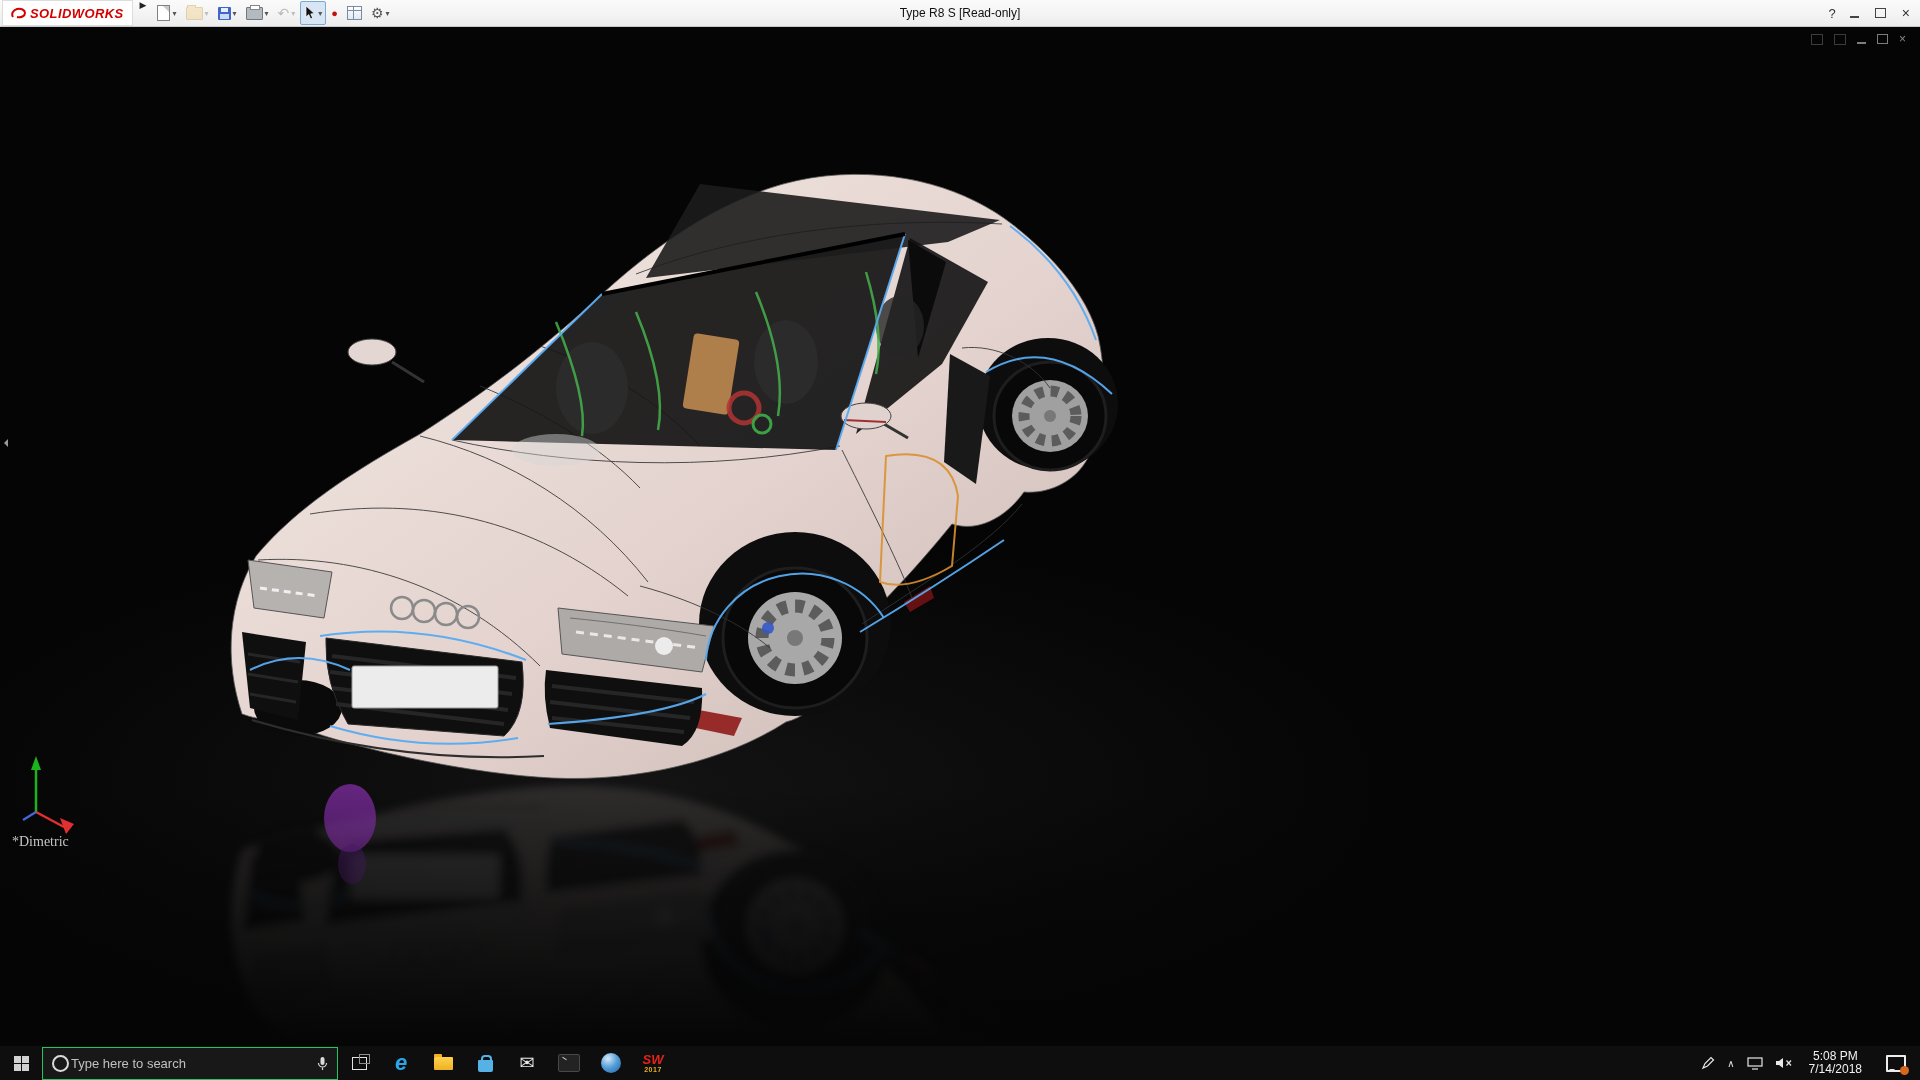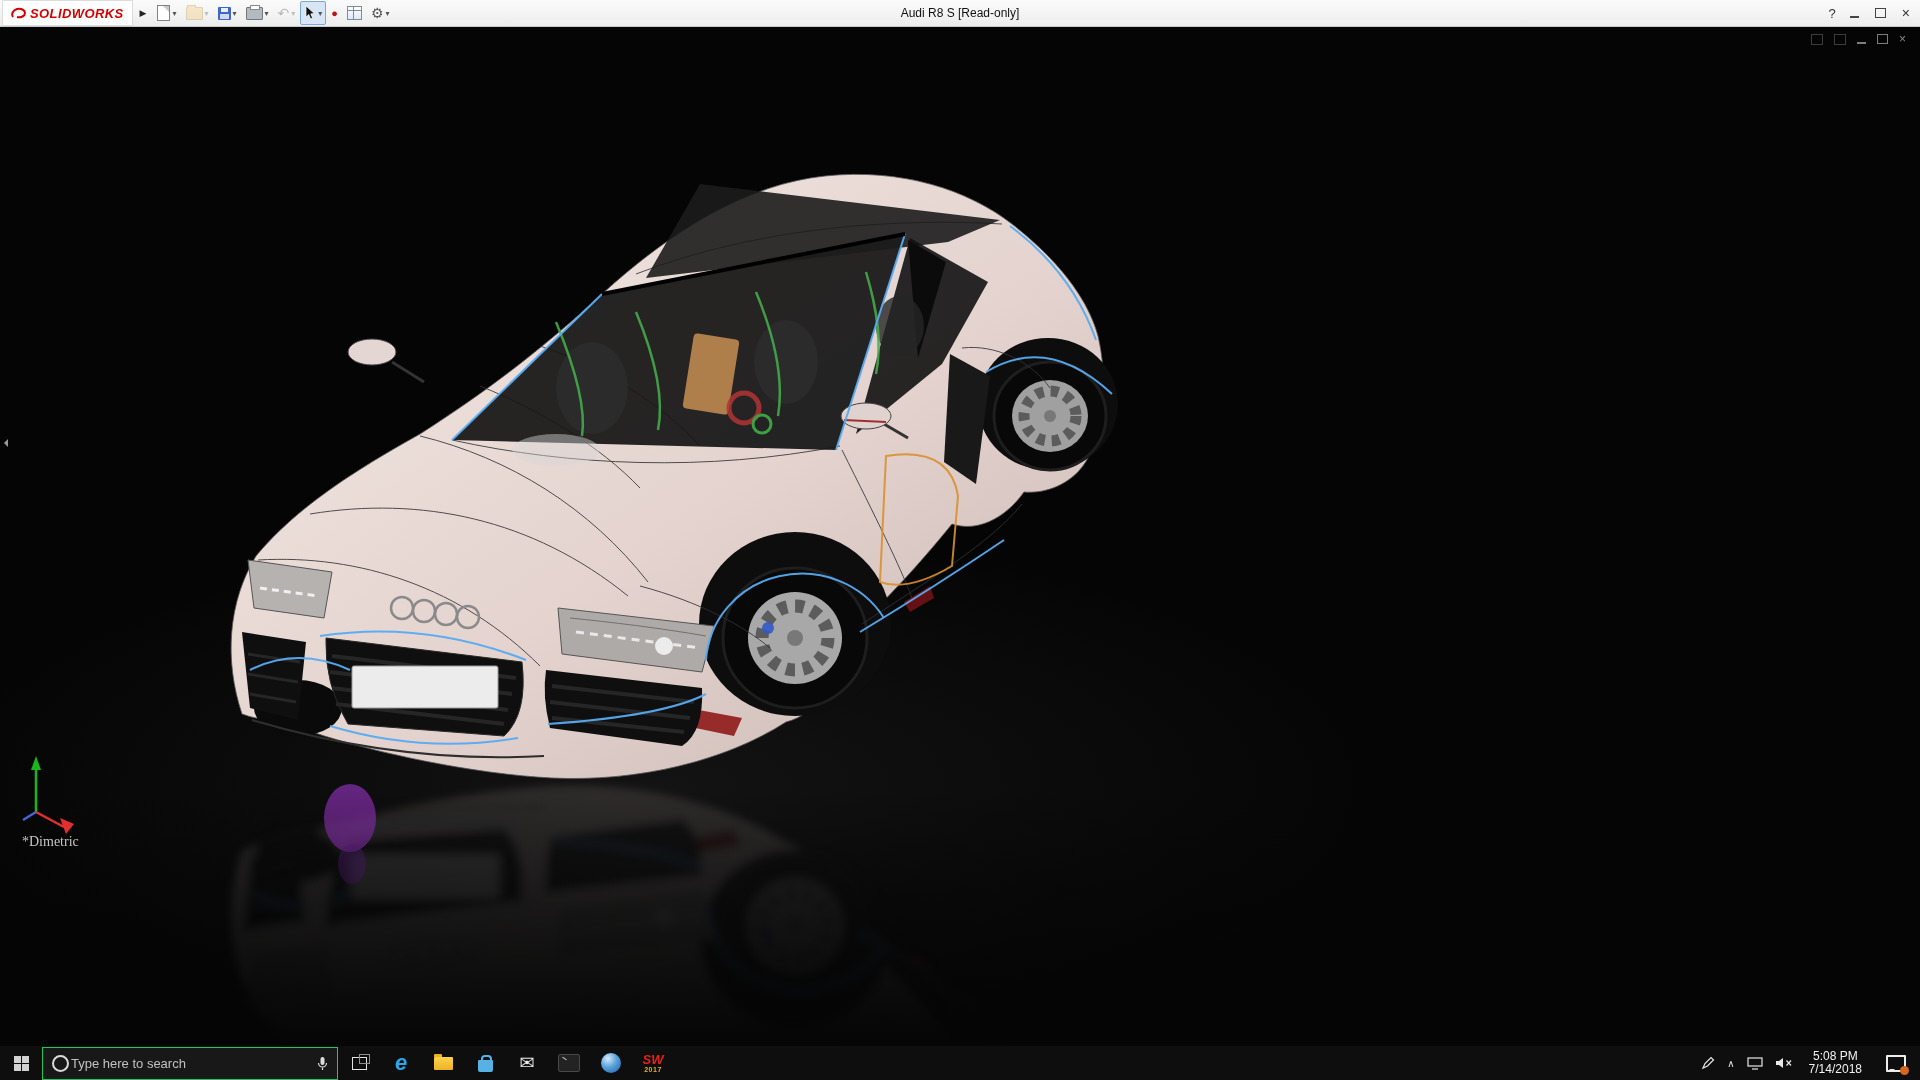--- a/index.html
+++ b/index.html
@@ -1,21 +1,21 @@
 <!DOCTYPE html>
 <html><head>
 <meta charset="utf-8">
 <style>
   html,body{margin:0;padding:0;}
   body{width:1920px;height:1080px;overflow:hidden;position:relative;background:#000;
        font-family:"Liberation Sans",sans-serif;-webkit-font-smoothing:antialiased;}
 
   
   .titlebar{position:absolute;top:0;left:0;right:0;height:26px;background:linear-gradient(#fbfbfb,#ededed);
-            border-bottom:1px solid #c8c8c8;display:flex;align-items:center;z-index:10;}
+            border-bottom:1px solid #c8c8c8;display:flex;z-index:10;}
   .logo{display:flex;align-items:center;gap:3px;height:24px;padding:0 8px;background:#fff;
         border:1px solid #ddd;margin-left:2px;}
   .logo-text{color:#d40000;font-weight:bold;font-style:italic;font-size:13px;letter-spacing:.4px;}
   .flyout{font-size:9px;color:#222;padding:0 7px;cursor:default;}
   .tbar{display:flex;align-items:center;gap:1px;}
   .tbtn{display:flex;align-items:center;height:22px;padding:0 3px;border:1px solid transparent;border-radius:2px;}
   .tbtn.pressed{background:#d7e5f4;border-color:#7fa8cf;}
   .caret{font-size:8px;color:#555;margin-left:2px;}
   .disabled{opacity:.35;}
   .i-page{width:11px;height:14px;background:#fff;border:1px solid #828282;position:relative;}
@@ -50,21 +50,21 @@
   .viewport svg.scene{position:absolute;top:0;left:0;}
   .doc-controls{position:absolute;top:7px;right:14px;display:flex;align-items:center;gap:11px;}
   .dc-box{width:10px;height:9px;border:1px solid #4e4e4e;}
   .dc-box.dim{border-color:#3c3c3c;}
   .dc-min{width:9px;height:8px;border-bottom:2px solid #7d7d7d;}
   .dc-restore{width:9px;height:8px;border:1px solid #7d7d7d;}
   .dc-close{color:#8a8a8a;font-size:12px;line-height:1;}
   .panel-arrow{position:absolute;left:0;top:404px;width:8px;height:26px;display:flex;align-items:center;justify-content:center;}
   .panel-arrow::before{content:"";border:4px solid transparent;border-right-color:#9a9a9a;}
   .view-label{position:absolute;left:12px;top:808px;font-family:"Liberation Serif",serif;
-              font-size:14px;color:#c4c4c4;margin-left:10px;}
+              font-size:14px;color:#c4c4c4;}
 
   
   .taskbar{position:absolute;left:0;right:0;bottom:0;height:34px;background:#0e0e0e;display:flex;
            align-items:center;z-index:10;}
   .tb-start{width:42px;height:34px;display:flex;align-items:center;justify-content:center;}
   .win-logo{display:grid;grid-template-columns:7px 7px;grid-template-rows:7px 7px;gap:1px;}
   .win-logo span{background:#d2d2d2;}
   .tb-search{width:276px;height:31px;background:#181818;border:1px solid #22c55e;display:flex;
              align-items:center;padding:0 9px;gap:0;}
   .cortana-ring{width:13px;height:13px;border:2px solid #dadada;border-radius:50%;}
@@ -138,21 +138,21 @@
     </div>
     <div class="tbtn">
       <span class="i-table"></span>
     </div>
     <div class="tbtn">
       <span class="glyph-gear">⚙</span>
       <span class="caret">▾</span>
     </div>
   </div>
 
-  <div class="tb-title">Audi R8 S [Read-only]</div>
+  <div class="tb-title">Type R8 S [Read-only]</div>
 
   <div class="tb-right">
     <span class="help-q">?</span>
     <div class="winctl">
       <span class="ic-min"></span>
       <span class="ic-restore"></span>
       <span class="ic-close">×</span>
     </div>
   </div>
 </div>

